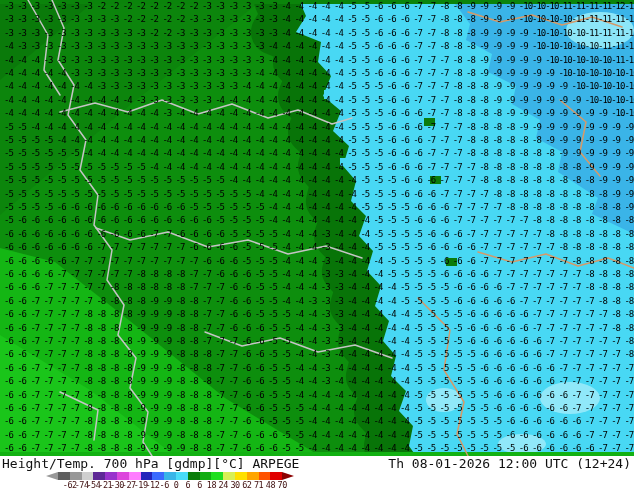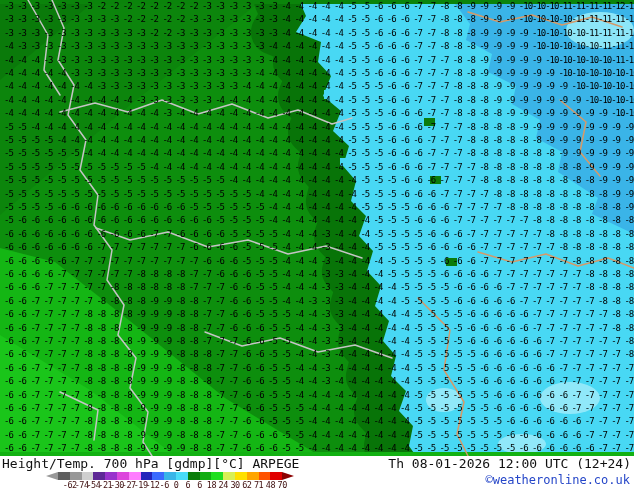--- a/index.html
+++ b/index.html
@@ -1740,15 +1740,14 @@
         <span style="left: 141.8px; color: rgb(64, 16, 16);">6</span>
         <span style="left: 153.6px; color: rgb(64, 16, 16);">6</span>
         <span style="left: 165.4px; color: rgb(64, 16, 16);">18</span>
         <span style="left: 177.2px; color: rgb(64, 16, 16);">24</span>
         <span style="left: 189px; color: rgb(64, 16, 16);">30</span>
         <span style="left: 200.8px; color: rgb(64, 16, 16);">62</span>
         <span style="left: 212.6px; color: rgb(64, 16, 16);">71</span>
         <span style="left: 224.4px; color: rgb(64, 16, 16);">48</span>
         <span style="left: 236.2px; color: rgb(64, 16, 16);">70</span>
       </div>
-    <span class="credit" style="color: rgb(37, 70, 200);">©weatheronline.co.uk</span>
   </div>
 </div>
 
 </body></html>

